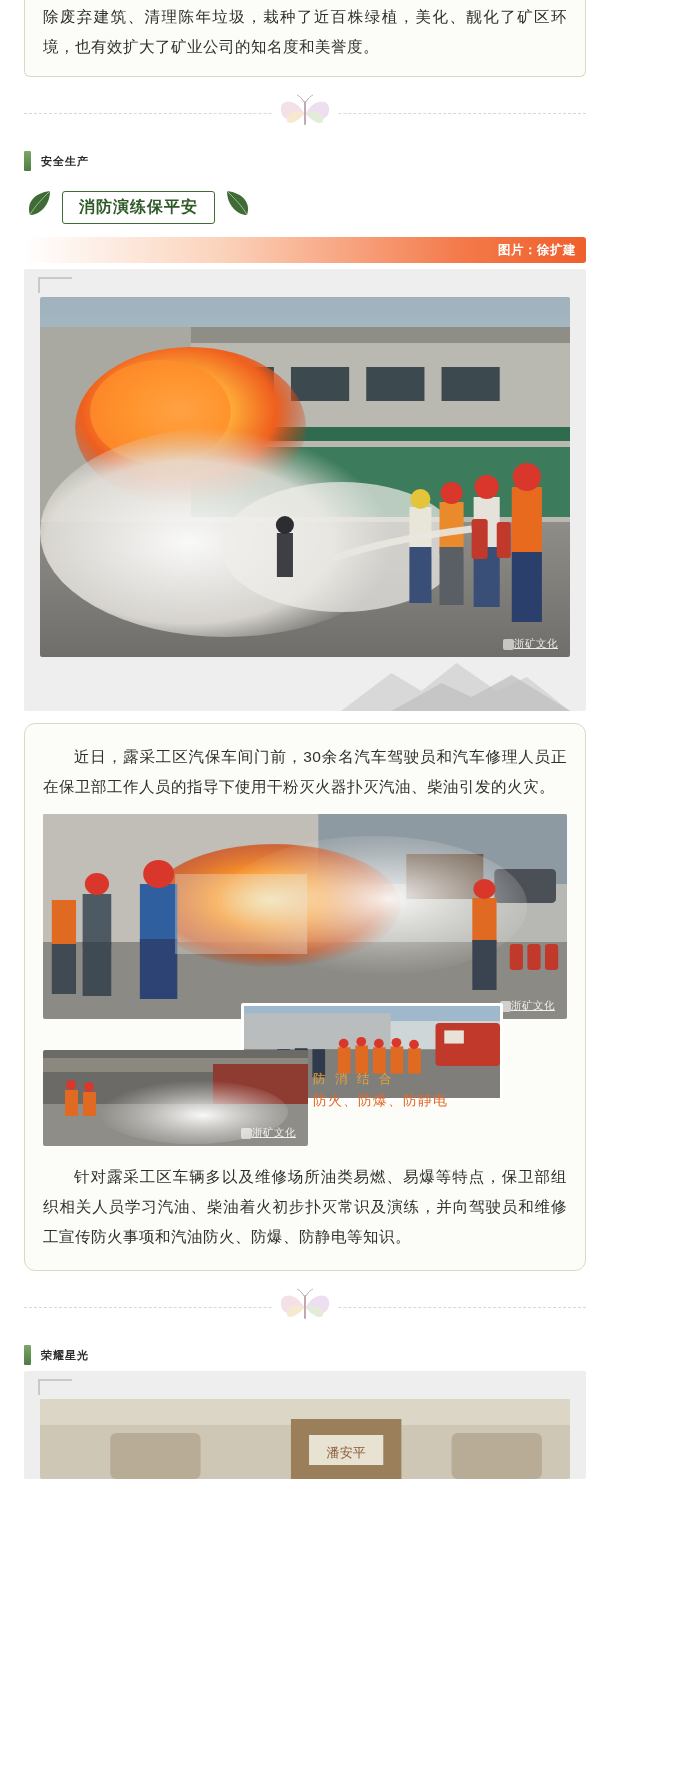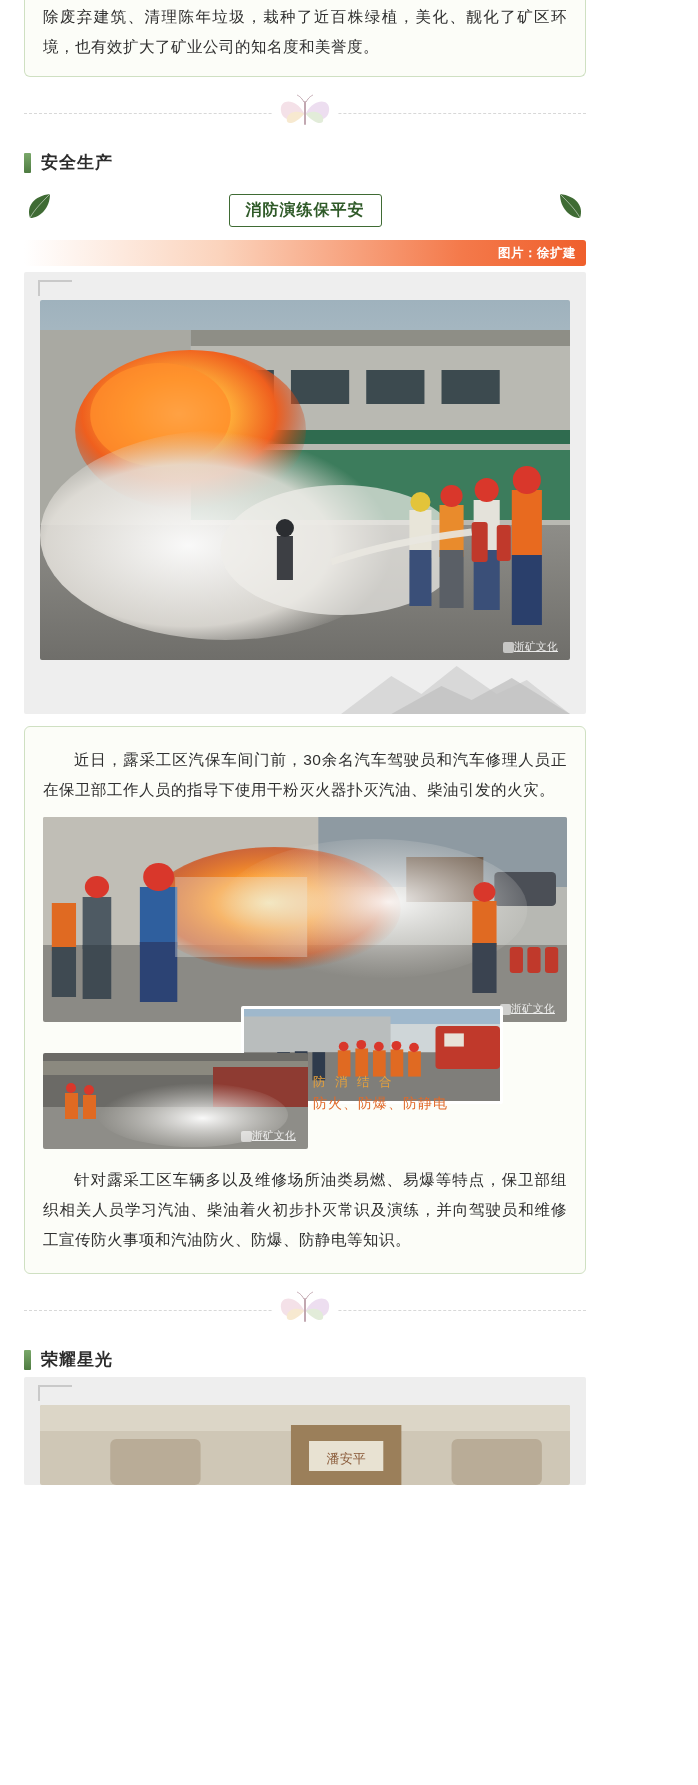--- a/index.html
+++ b/index.html
@@ -68,31 +68,31 @@
     margin: 10px 24px 0 24px;
     gap: 10px;
   }
   .section-head .bar {
     width: 7px; height: 20px;
     background: linear-gradient(180deg, #7aa86a 0%, #4e7b41 100%);
     border-radius: 1px;
     flex: 0 0 auto;
   }
   .section-head .txt {
-    font-size: 17px;
+    font-size: 11px;
     font-weight: bold;
     color: #2c2c2c;
     letter-spacing: 1px;
   }
 
   
   .leaf-title {
     display: flex;
     align-items: center;
-    justify-content: space-between;
+    justify-content: flex-start;
     gap: 8px;
     margin: 18px 24px 12px 24px;
   }
   .leaf-title .label {
     border: 1px solid #3f6b34;
     border-radius: 3px;
     padding: 5px 16px;
     font-size: 16px;
     font-weight: bold;
     color: #2f5a28;
@@ -308,21 +308,21 @@
       </span>
     </div>
     <div class="mountain">
       <svg width="100%" height="54" viewBox="0 0 528 54" preserveAspectRatio="none" aria-hidden="true">
         <path d="M300 54 L350 16 L380 34 L415 6 L455 34 L485 20 L528 54 Z" fill="#d5d5d5" opacity=".9"></path>
         <path d="M350 54 L400 26 L430 40 L470 18 L528 54 Z" fill="#c2c2c2" opacity=".8"></path>
       </svg>
     </div>
   </div>
 
-  <div class="card" style="margin-top:12px; padding:18px 18px 18px 18px;">
+  <div class="card" style="margin-top:12px; padding:18px 18px 18px 18px;border-radius:11px;">
 
     <div class="para indent">近日，露采工区汽保车间门前，30余名汽车驾驶员和汽车修理人员正在保卫部工作人员的指导下使用干粉灭火器扑灭汽油、柴油引发的火灾。</div>
 
     <div class="photo" style="height:205px; margin-top:12px;">
       <svg width="100%" height="205" viewBox="0 0 476 205" preserveAspectRatio="none" aria-hidden="true">
         <defs>
           <radialGradient id="flame2" cx="48%" cy="45%" r="55%">
             <stop offset="0%" stop-color="#ffe7a0"></stop>
             <stop offset="40%" stop-color="#ff9b2a"></stop>
             <stop offset="80%" stop-color="#d24a10" stop-opacity=".75"></stop>

